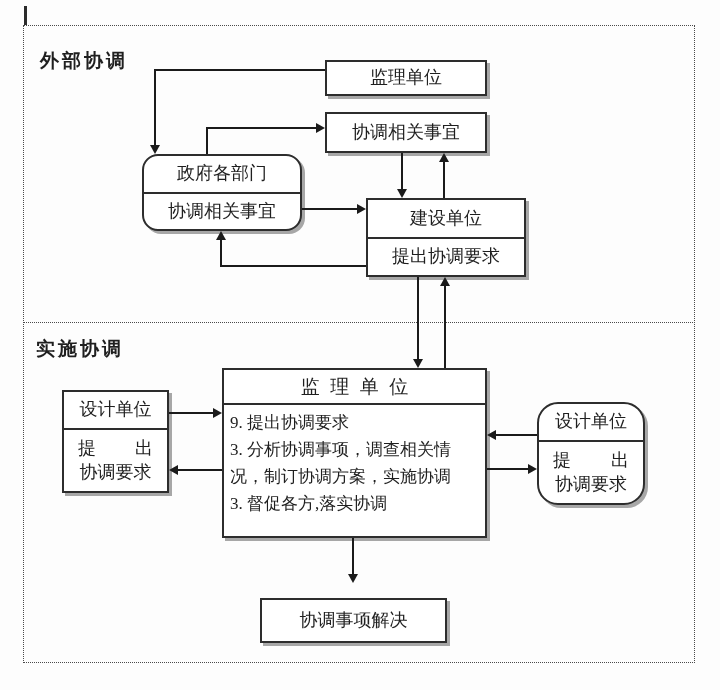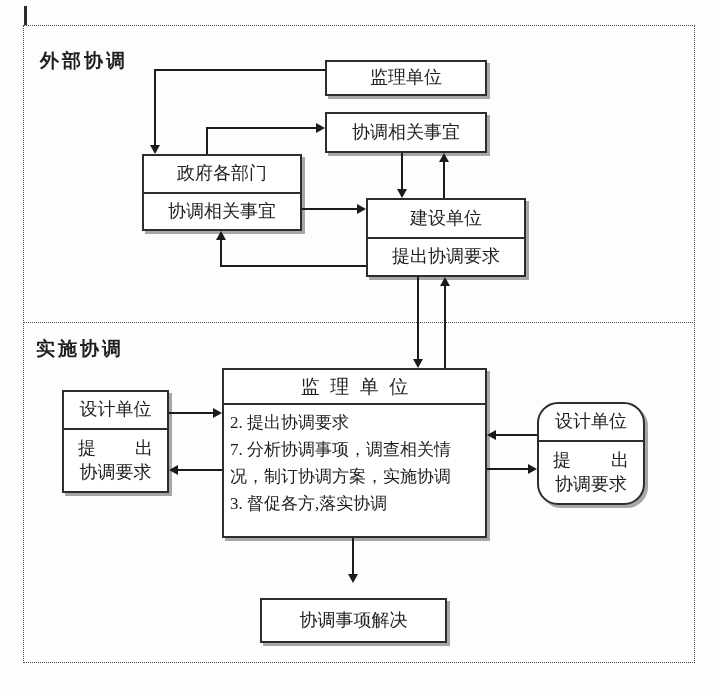--- a/index.html
+++ b/index.html
@@ -61,35 +61,35 @@
   <div class="seclabel" style="left:36px; top:336px;">实施协调</div>
 
   <div class="box" style="left:325px; top:60px; width:162px; height:36px;">
     <div class="cell">监理单位</div>
   </div>
 
   <div class="box" style="left:325px; top:112px; width:162px; height:41px;">
     <div class="cell">协调相关事宜</div>
   </div>
 
-  <div class="box" style="left:142px; top:154px; width:160px; height:77px;">
+  <div class="box" style="left:142px; top:154px; width:160px; height:77px;border-radius:16px;">
     <div class="cell">政府各部门</div>
     <div class="cell">协调相关事宜</div>
   </div>
 
   <div class="box" style="left:366px; top:198px; width:160px; height:79px;">
     <div class="cell">建设单位</div>
     <div class="cell">提出协调要求</div>
   </div>
 
   <div class="box" style="left:222px; top:368px; width:265px; height:170px;">
     <div class="hdr">监理单位</div>
     <div class="body-list">
-      <div>2. 提出协调要求</div>
-      <div>7. 分析协调事项，调查相关情况，制订协调方案，实施协调</div>
+      <div>9. 提出协调要求</div>
+      <div>3. 分析协调事项，调查相关情况，制订协调方案，实施协调</div>
       <div>3. 督促各方,落实协调</div>
     </div>
   </div>
 
   <div class="box" style="left:62px; top:390px; width:107px; height:103px;">
     <div class="cell" style="flex:none; height:36px;">设计单位</div>
     <div class="cell">
       <span class="spread">提出</span>
       <span>协调要求</span>
     </div>

